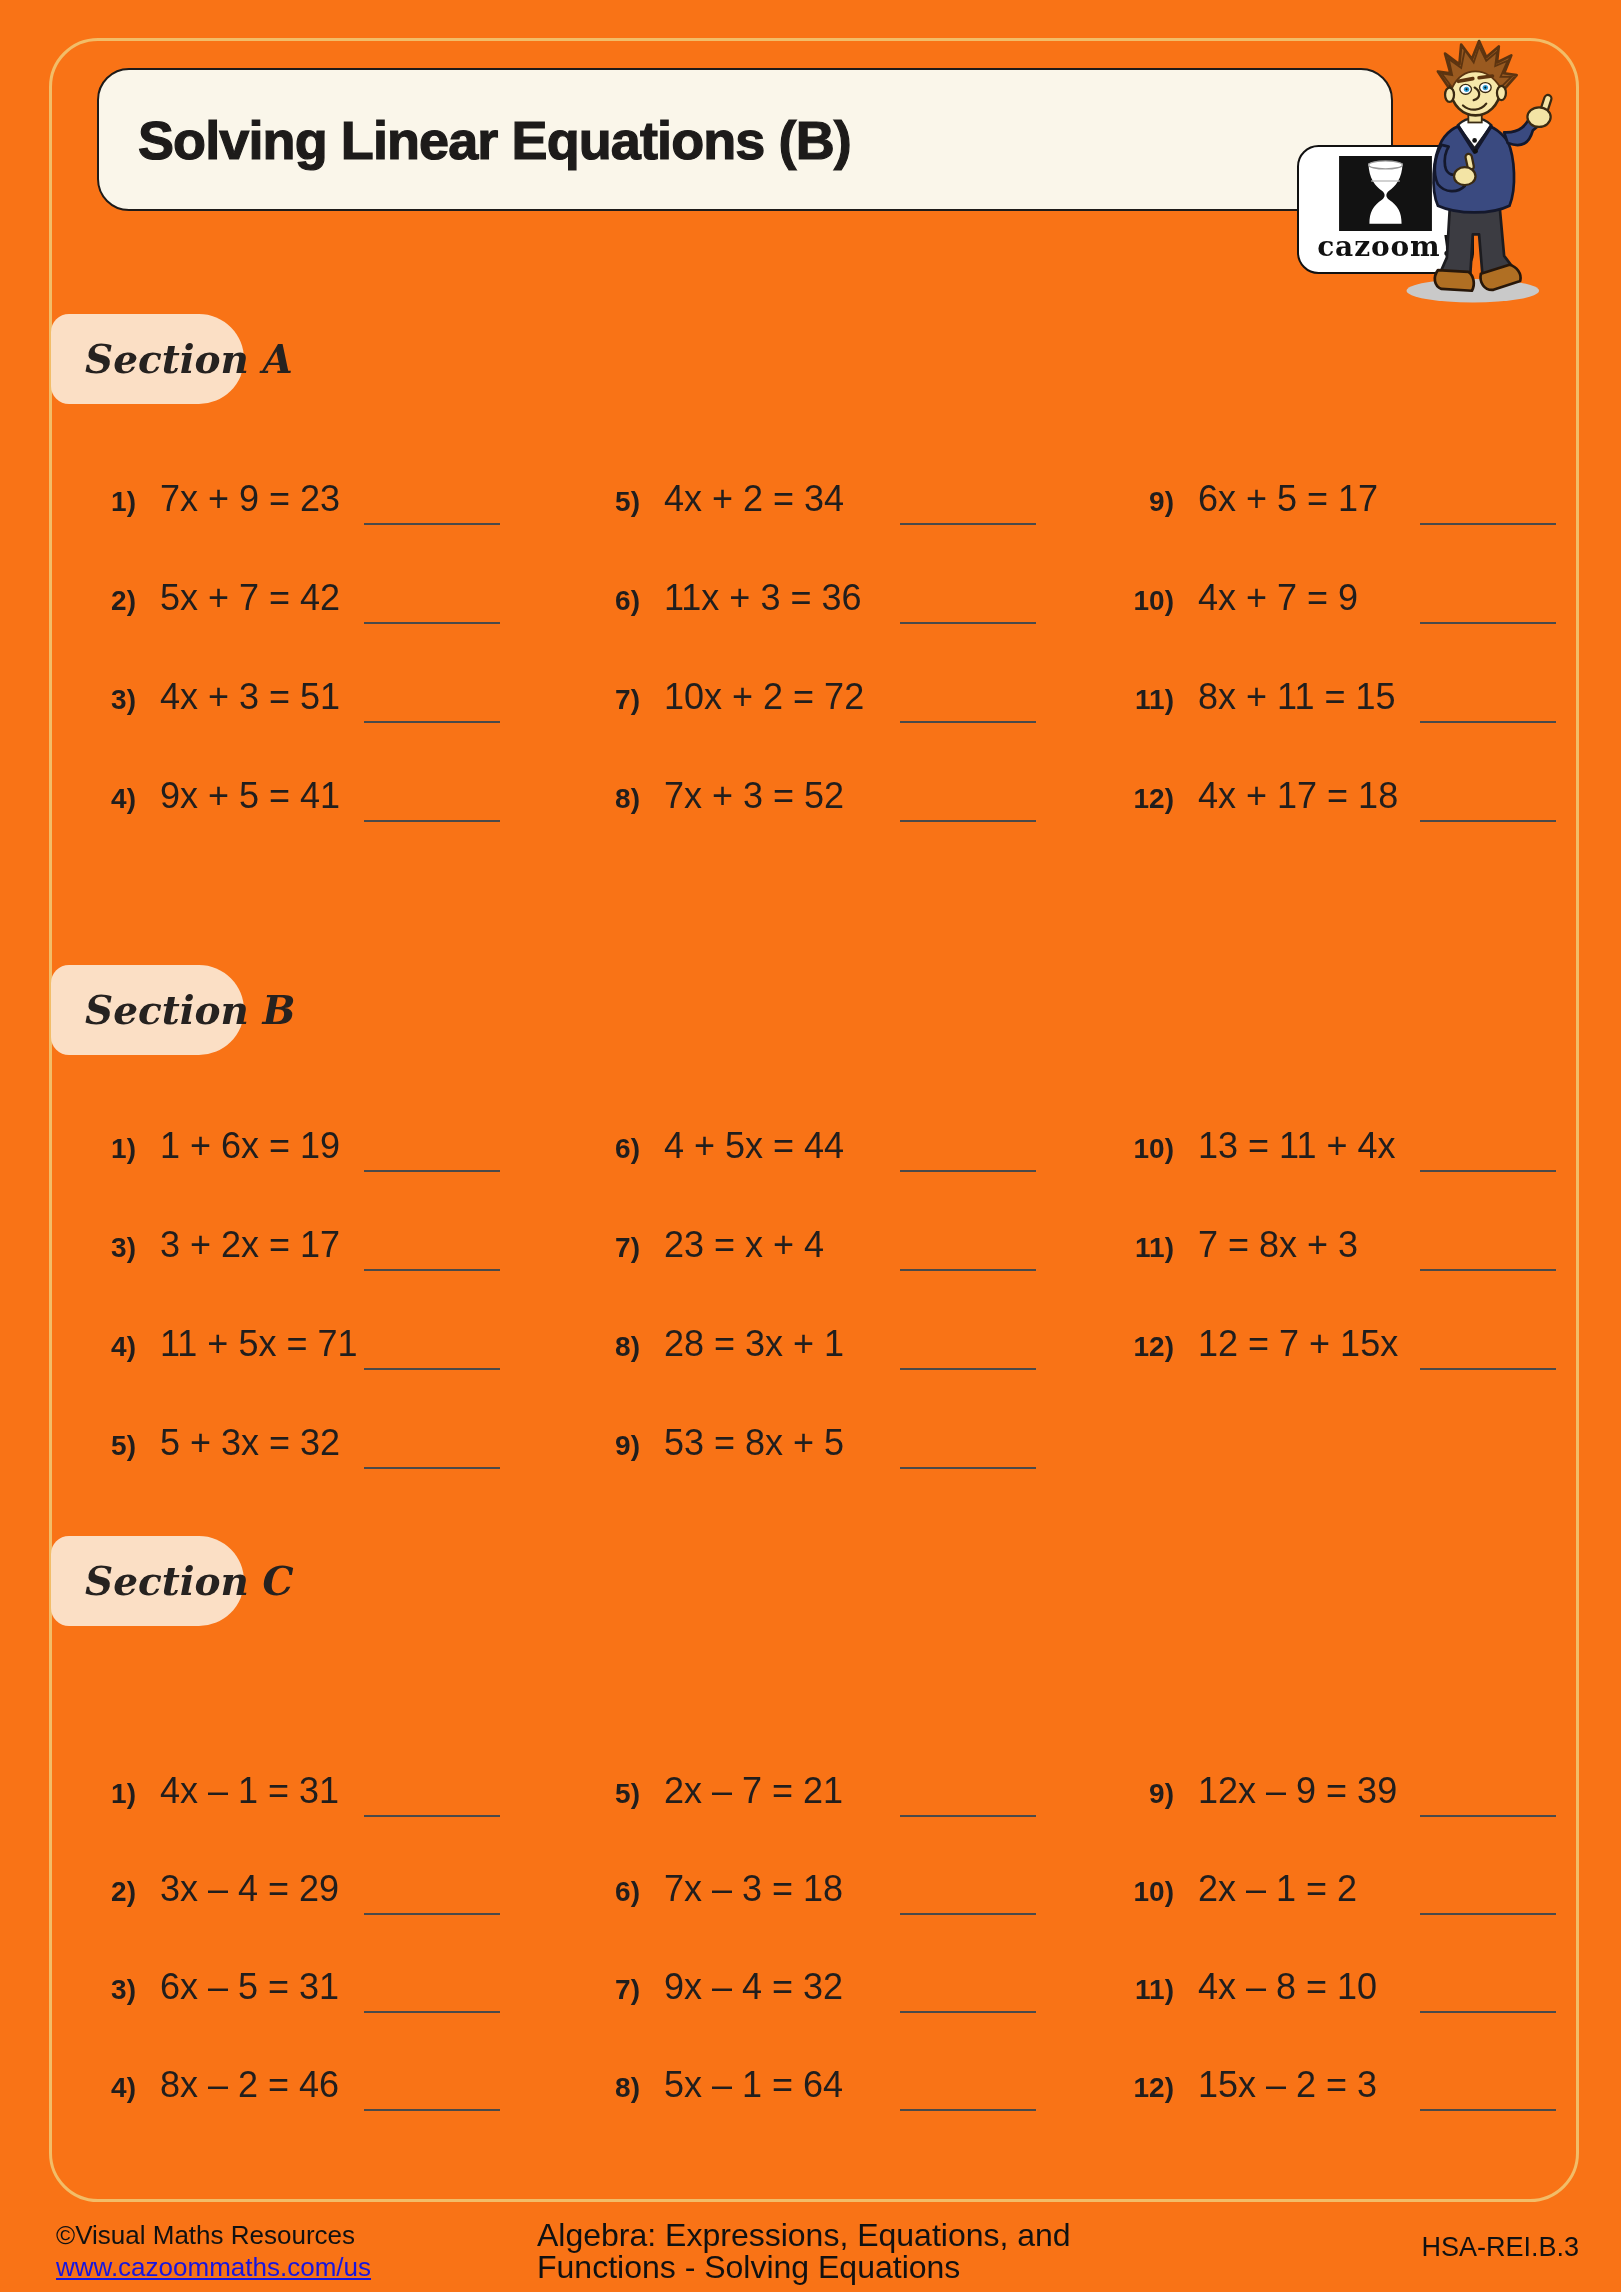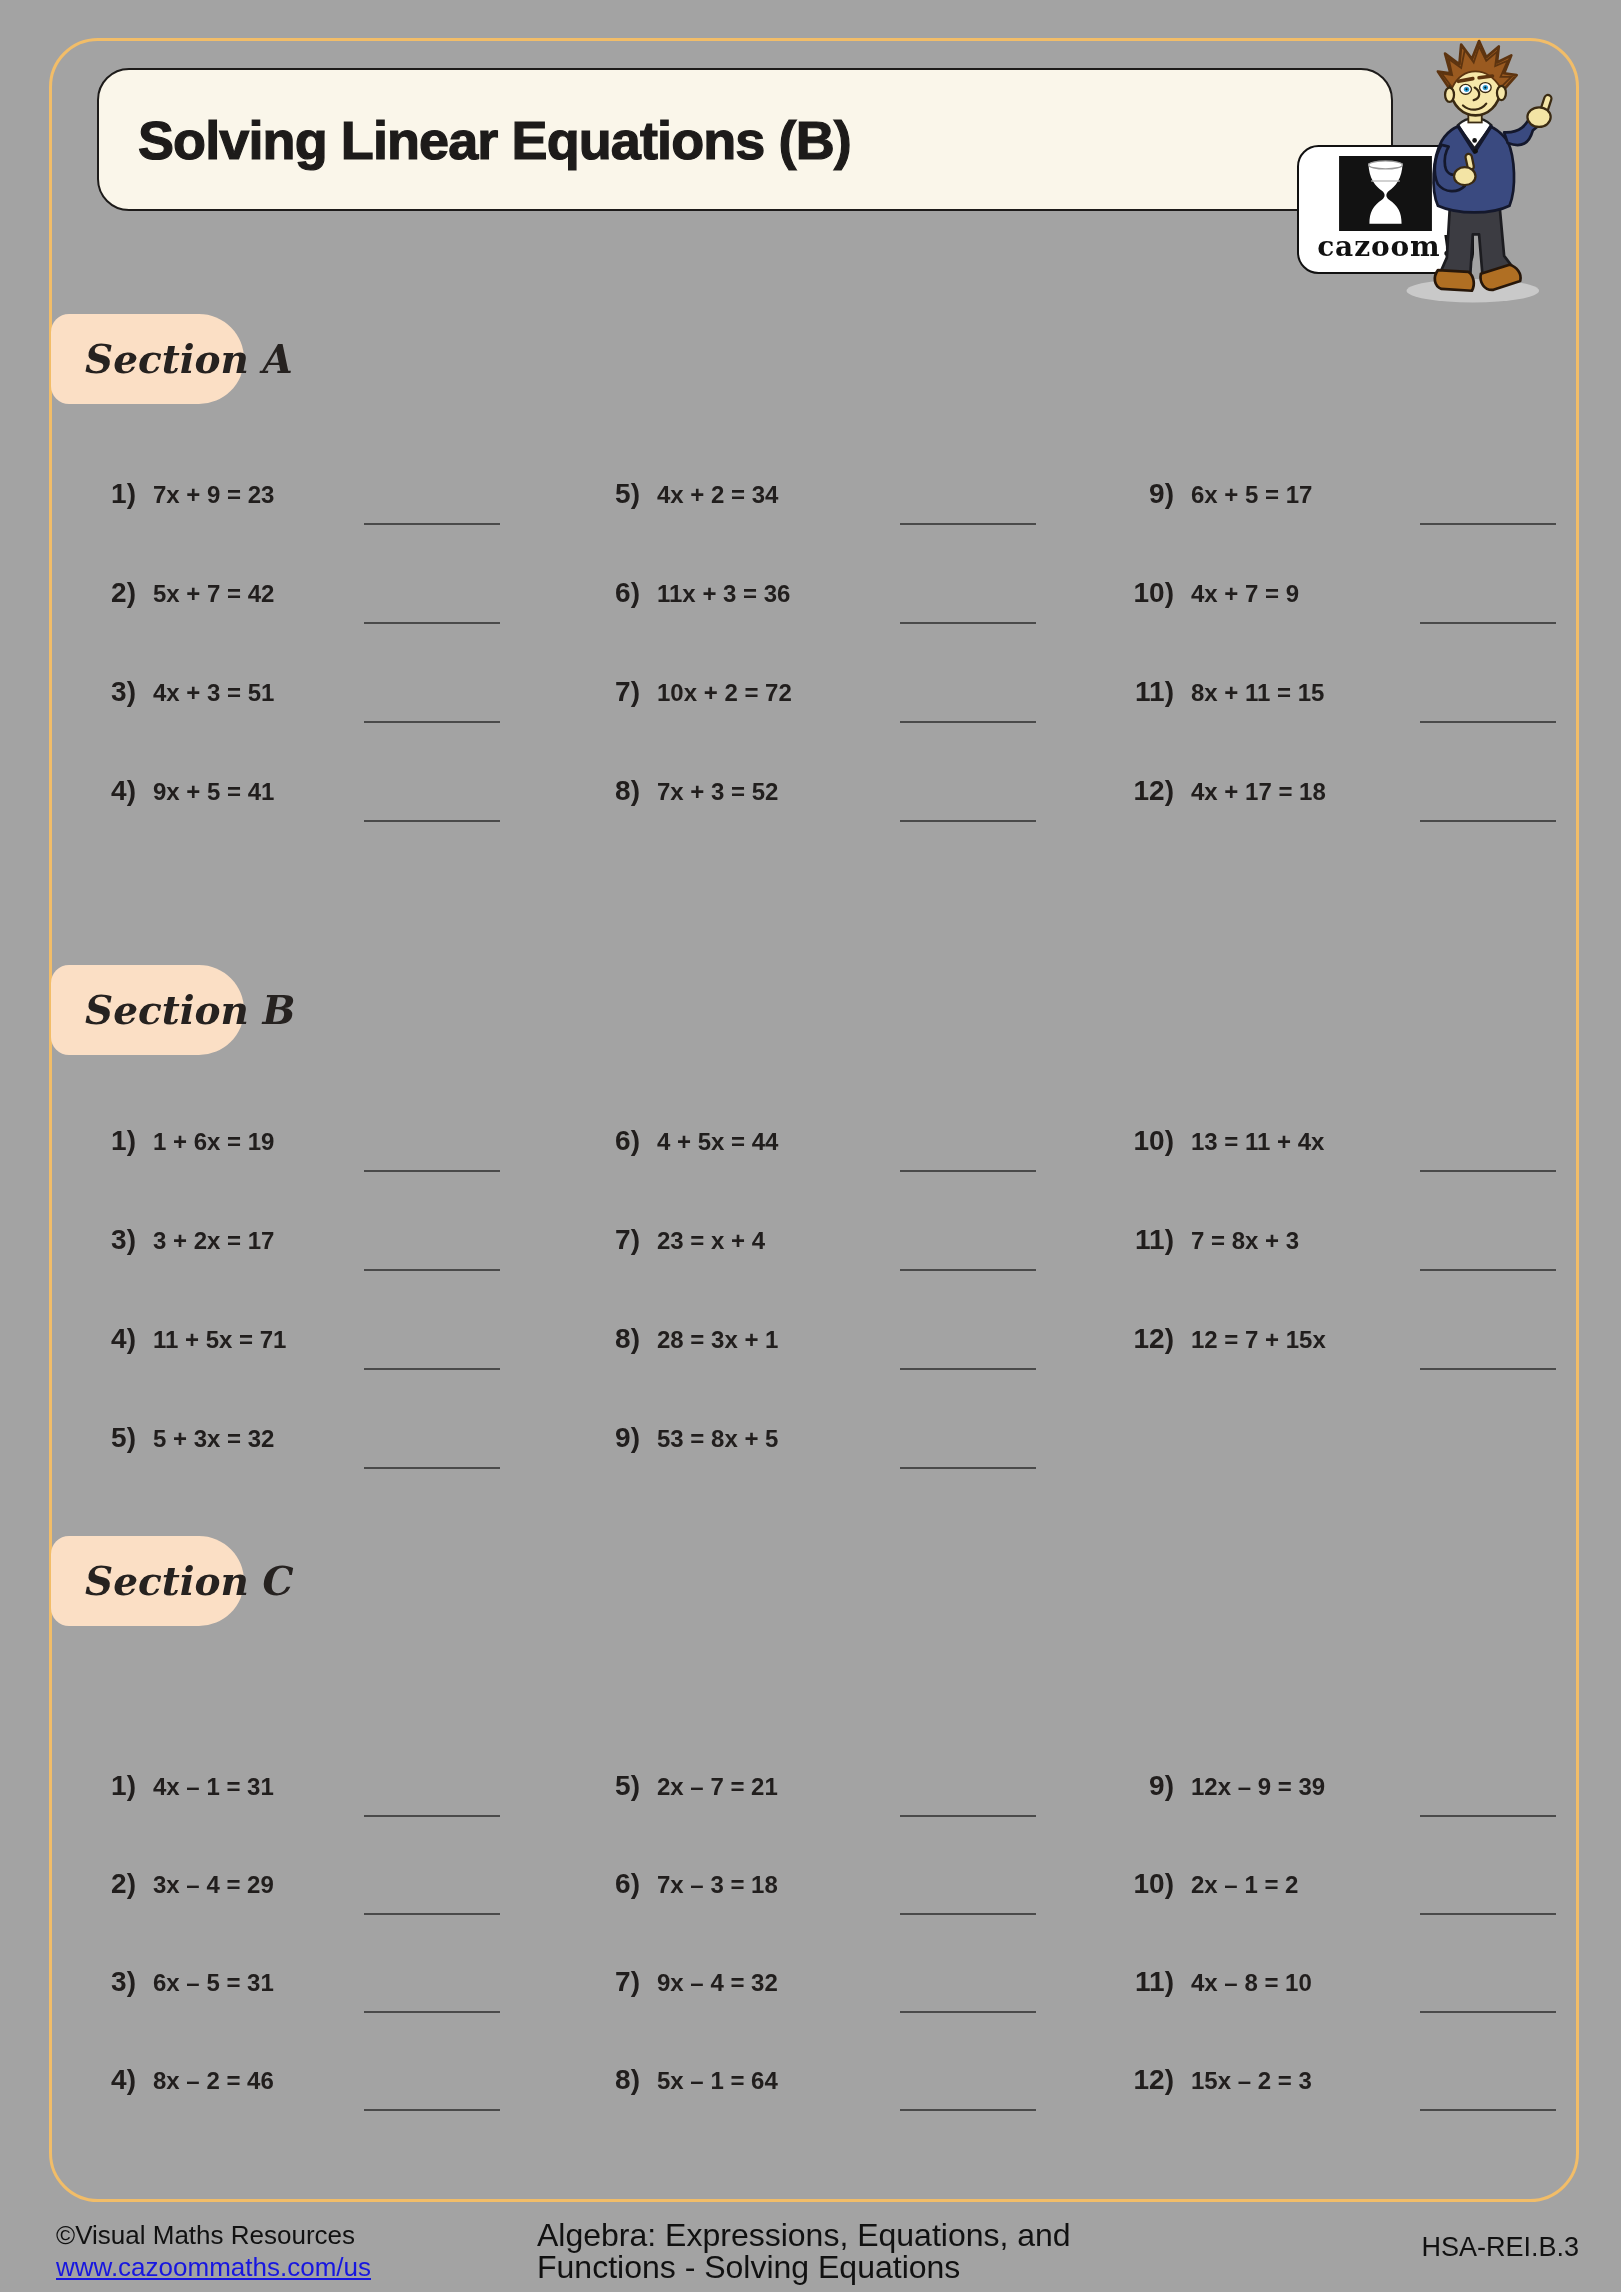--- a/index.html
+++ b/index.html
@@ -4,21 +4,21 @@
 <style>
   :root{
     --page-border:#F2BD68;
     --title-box-bg:#FAF6EA;
     --pill-bg:#FBDFC5;
     --link-blue:#1716E0;
     --ink:#211E1D;
     --answer-line:#4A4A4A;
   }
   html,body{margin:0;padding:0;background:#ffffff;}
-  .page{position:relative;width:1622px;height:2293px;background:#a3a3a3;overflow:hidden;
+  .page{position:relative;width:1622px;height:2293px;background:#f97316;overflow:hidden;
         font-family:"Liberation Sans",sans-serif;color:var(--ink);}
   .page-border{position:absolute;left:49px;top:38px;width:1530px;height:2164px;
         border:3.6px solid var(--page-border);border-radius:49px;box-sizing:border-box;}
   .title-box{position:absolute;left:97px;top:68px;width:1296px;height:143px;box-sizing:border-box;
         background:var(--title-box-bg);border:2.7px solid #1d1b1a;border-radius:32px;
         display:flex;align-items:center;}
   .page-title{font-size:54px;font-weight:bold;letter-spacing:-0.9px;color:#1d1b1a;
         padding-left:39px;-webkit-text-stroke:1.2px #1d1b1a;white-space:nowrap;}
   .logo-box{position:absolute;left:1198px;top:75px;width:177px;height:129px;box-sizing:border-box;
         background:#ffffff;border:2.7px solid #111;border-radius:21.5px;
@@ -32,21 +32,21 @@
   .section-pill{position:absolute;left:51px;width:193px;height:90px;background:var(--pill-bg);
         border-radius:18px 45px 45px 18px;display:flex;align-items:center;}
   .section-pill .section-label{font-family:"DejaVu Serif",serif;font-weight:bold;font-style:italic;
         font-size:39px;color:#262220;padding-left:34px;white-space:nowrap;}
   #pill-a{top:314px;} #pill-b{top:965px;} #pill-c{top:1536px;}
   .problems-grid{position:absolute;left:51px;width:1540px;display:grid;grid-auto-flow:column;
         grid-template-rows:repeat(4,99px);grid-template-columns:504px 534px 502px;}
   #grid-a{top:478px;} #grid-b{top:1125px;} #grid-c{top:1770px;grid-template-rows:repeat(4,98px);}
   .cell{position:relative;white-space:nowrap;}
   .pnum{display:inline-block;width:85px;text-align:right;font-weight:bold;font-size:28px;}
-  .peq{margin-left:17px;font-weight:bold;font-size:24px;}
+  .peq{margin-left:24px;font-weight:normal;font-size:36px;}
   .answer-blank{position:absolute;top:45px;height:1.8px;width:136px;background:var(--answer-line);}
   .cell:nth-child(-n+4) .answer-blank{left:313px;}
   .cell:nth-child(n+5):nth-child(-n+8) .answer-blank{left:345px;}
   .cell:nth-child(n+9) .answer-blank{left:331px;}
   .footer-left{position:absolute;left:56px;top:2219px;font-size:26px;line-height:32px;color:#111;}
   .footer-link{color:var(--link-blue);text-decoration:underline;cursor:pointer;}
   .footer-center{position:absolute;left:537px;top:2219px;width:591px;text-align:left;
         font-size:32px;line-height:32px;color:#111;}
   .footer-right{position:absolute;right:43px;top:2232px;font-size:27px;color:#111;}
 </style>

